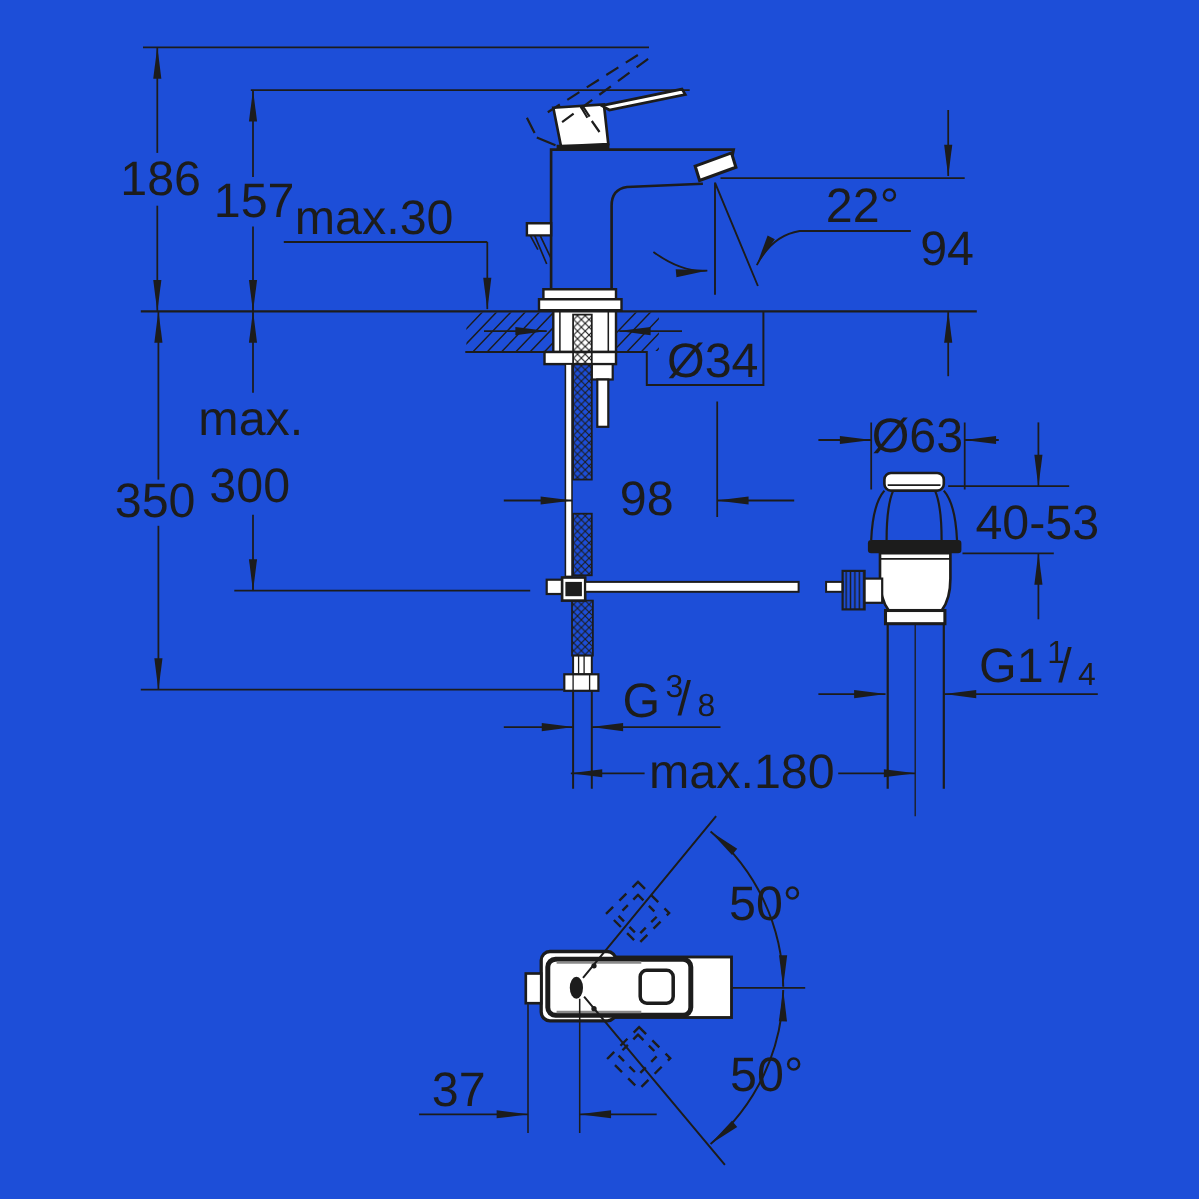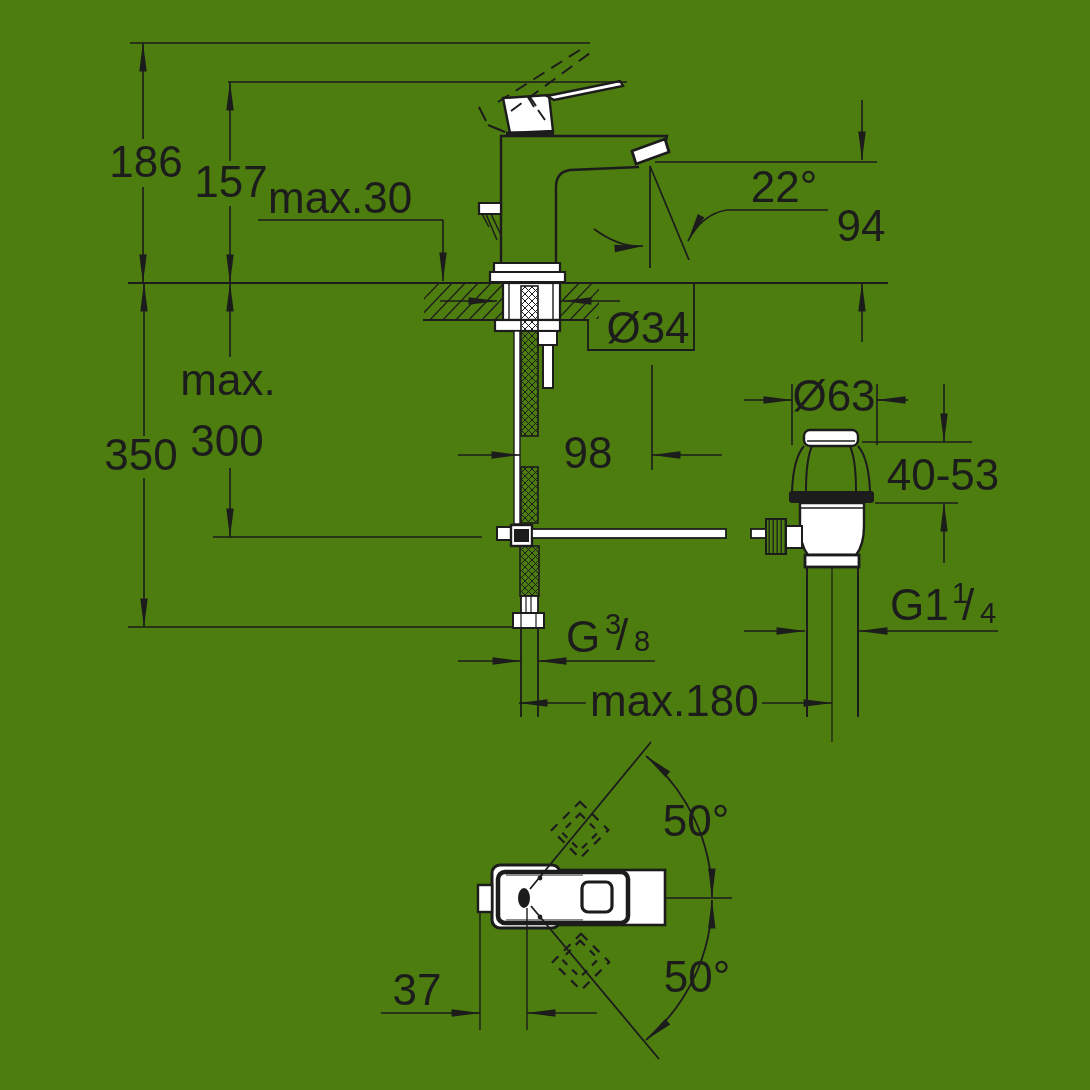--- a/index.html
+++ b/index.html
@@ -1,16 +1,16 @@
 <!DOCTYPE html>
 <html><head>
 <meta charset="utf-8">
 <style>
   html,body{margin:0;padding:0;background:#fff;}
-  .canvas{position:relative;width:1090px;height:1090px;background:#4d7c0f;overflow:hidden;}
+  .canvas{position:relative;width:1090px;height:1090px;background:#1d4ed8;overflow:hidden;}
   svg{position:absolute;left:0;top:0;}
   text{font-family:"Liberation Sans","DejaVu Sans",sans-serif;fill:#1c1c1c;}
   .dim{font-size:44px;}
   .sup{font-size:29px;}
 </style>
 </head>
 <body>
 
 <div class="canvas">
 <svg width="1090" height="1090" viewBox="0 0 1090 1090">

